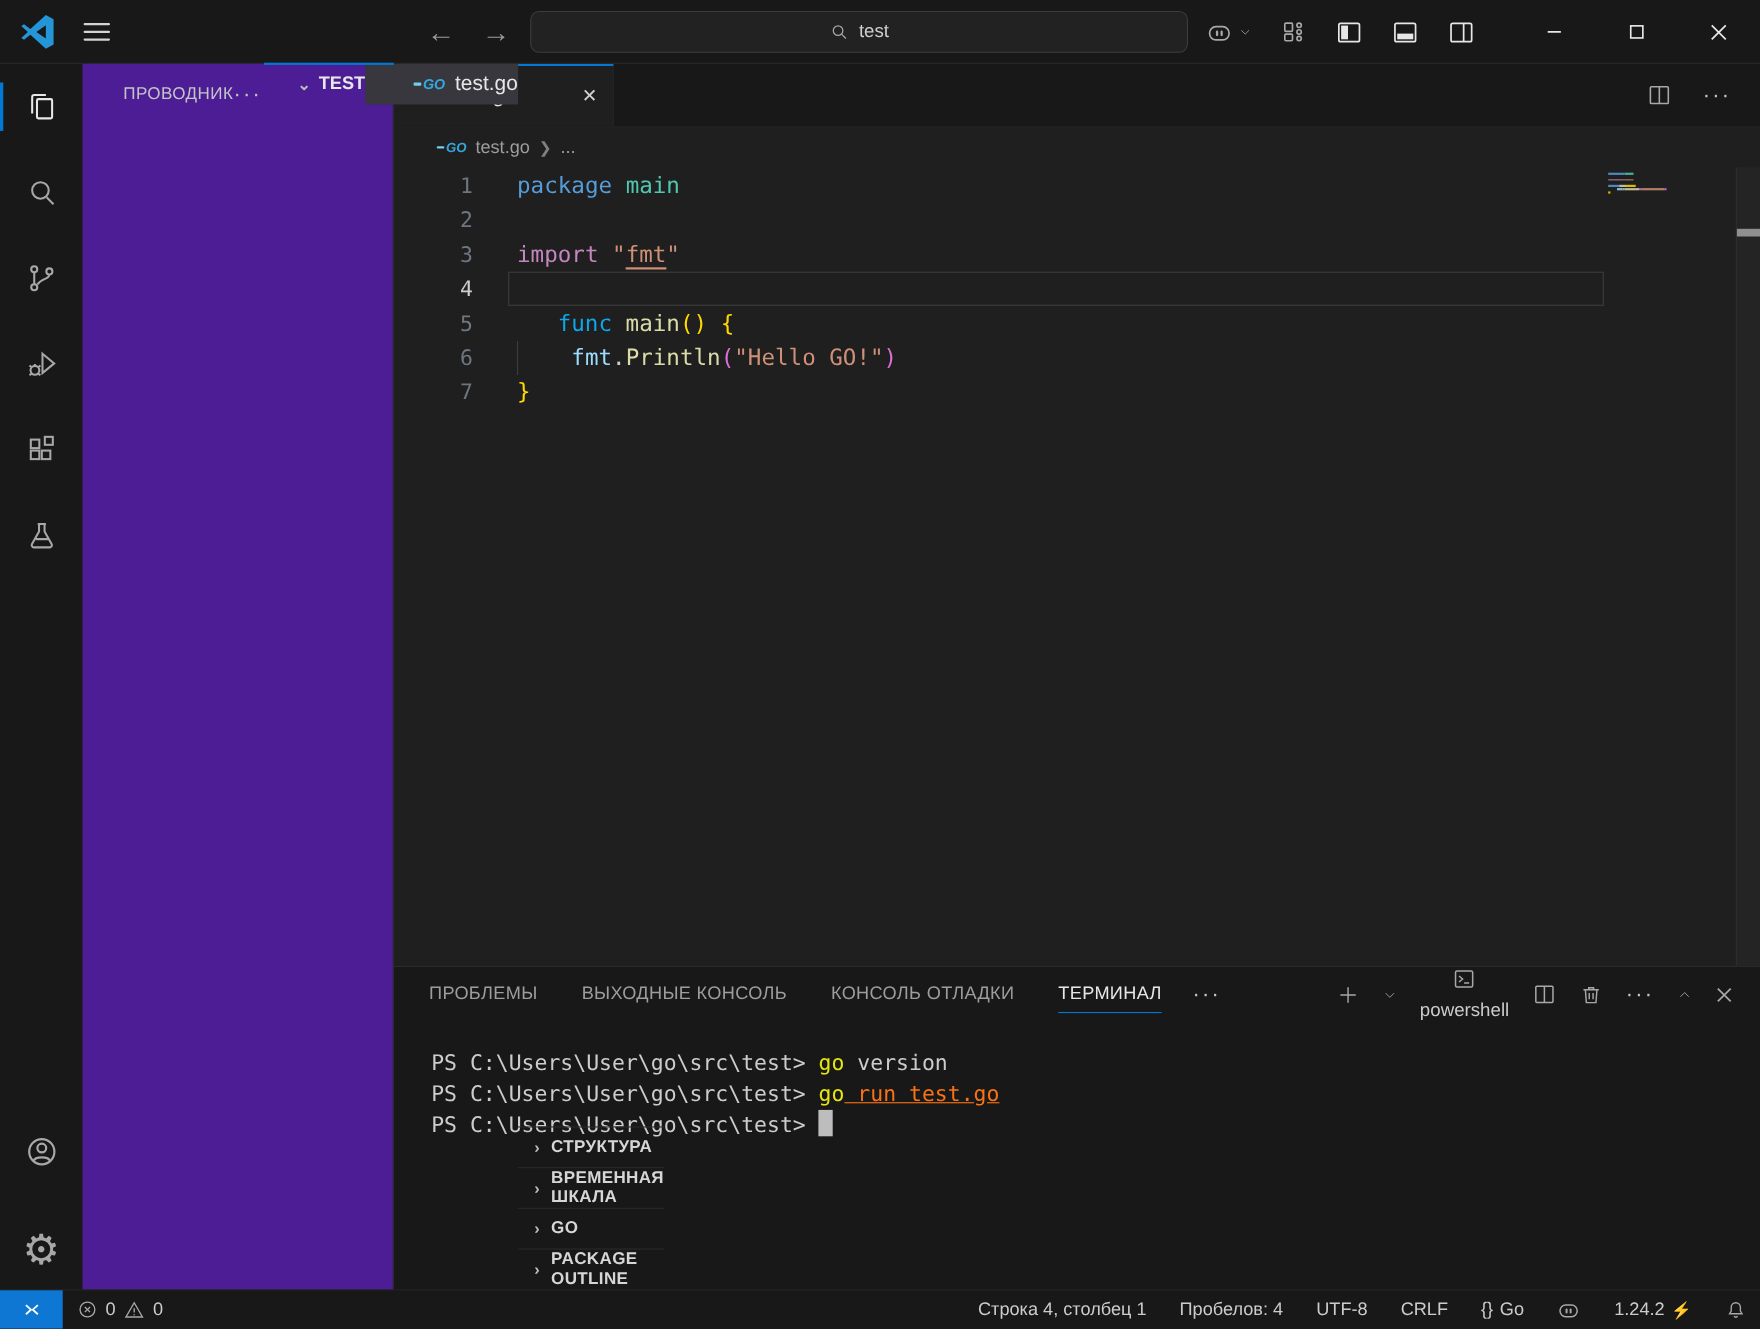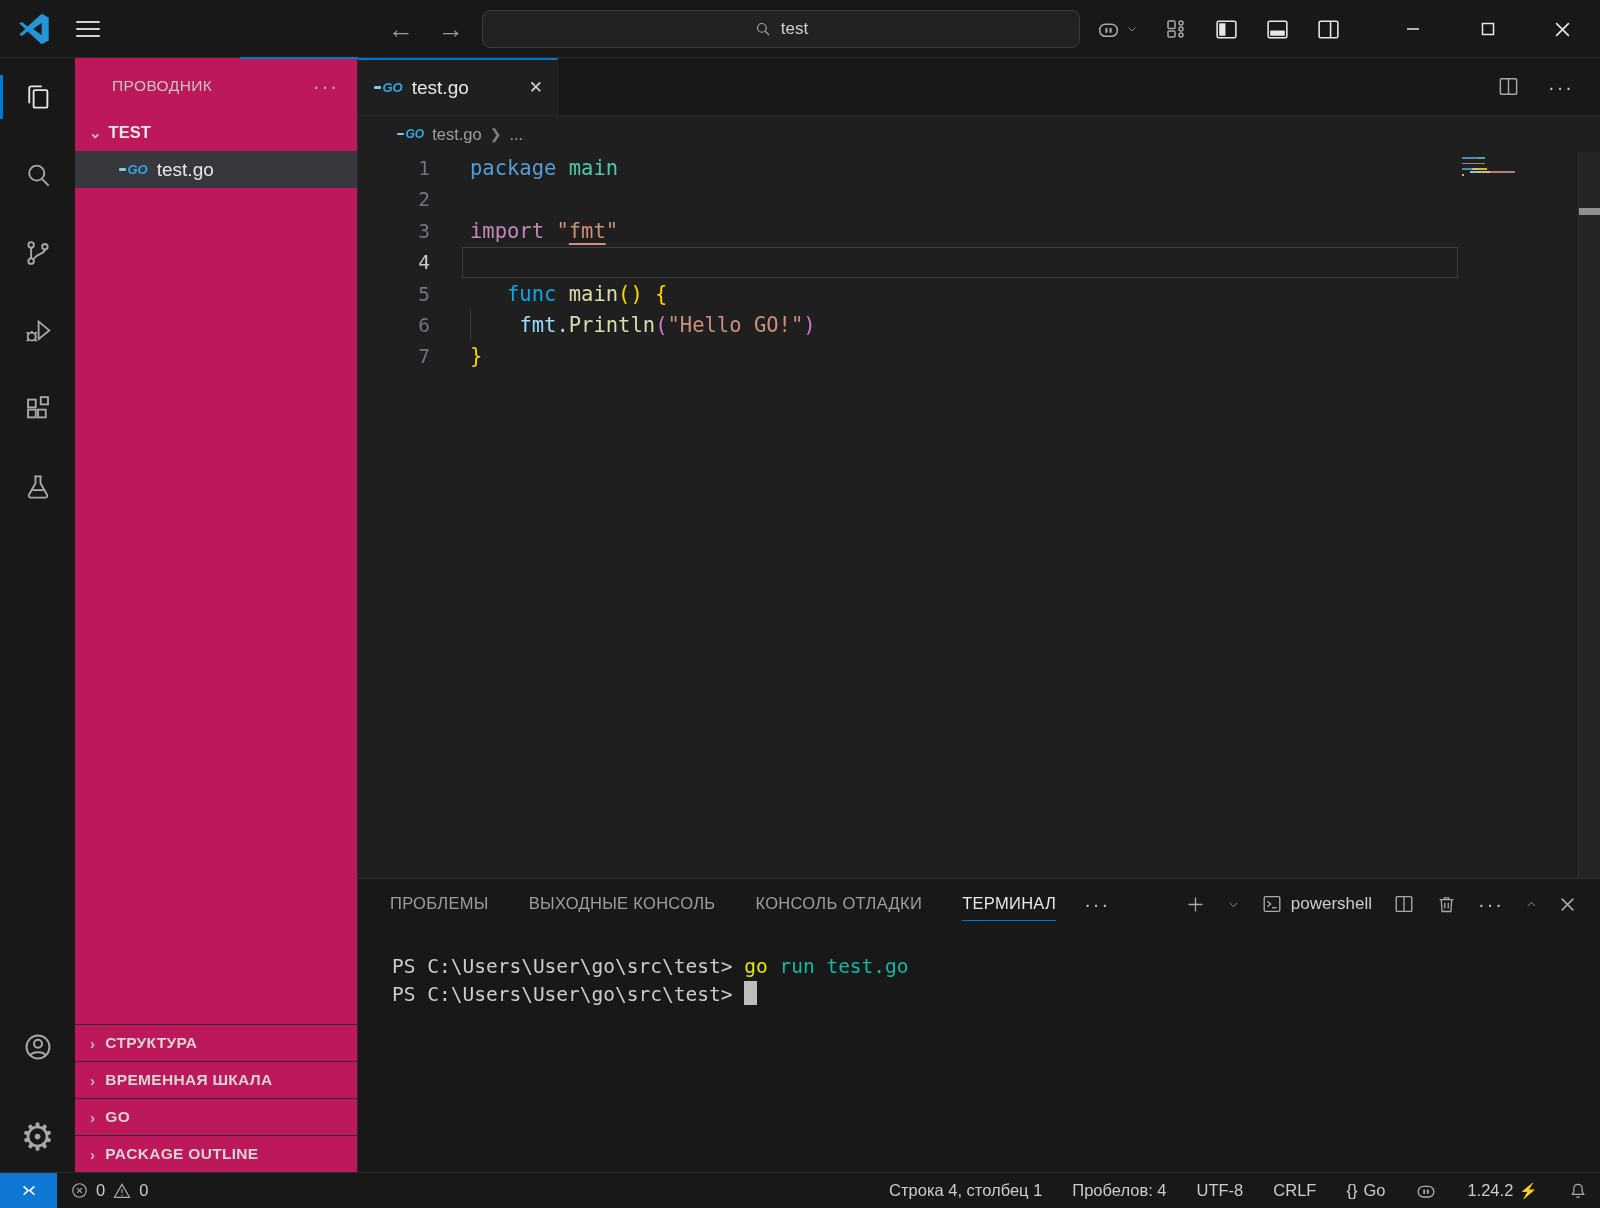--- a/index.html
+++ b/index.html
@@ -36,22 +36,22 @@
   .main { display:flex; height:1114px; }
 
   
   .activitybar { width:75px; background:#181818; display:flex; flex-direction:column; }
   .ab-item { height:78px; display:flex; align-items:center; justify-content:center; position:relative; cursor:pointer; }
   .ab-item.active::before { content:""; position:absolute; left:0; top:17px; bottom:17px; width:2.5px; background:#0078d4; }
   .ab-bottom { margin-top:auto; margin-bottom:16px; }
   .gear-glyph { font-size:38px; color:#a8a8a8; line-height:1; }
 
   
-  .sidebar { width:283px; background:#be185d; border-right:1px solid #2a2a2a;
-             display:flex; flex-direction:column; position:relative; }
+  .sidebar { width:283px; background:#4c1d95; border-right:1px solid #2a2a2a;
+             display:flex; flex-direction:row; position:relative; }
   .sb-progress { position:absolute; top:-1px; left:165px; width:118px; height:2px; background:#0078d4; }
   .sb-header { height:56px; display:flex; align-items:center; padding:0 18px 0 37px; }
   .sb-title { flex:1; font-size:15.5px; letter-spacing:0.4px; color:#c5c5c5; }
   .dots { color:#c5c5c5; font-size:20px; letter-spacing:2px; line-height:0.4; cursor:pointer; }
   .tree-folder { height:37px; display:flex; align-items:center; gap:7px; padding-left:14px;
                  font-weight:bold; font-size:16.5px; color:#e7e7e7; cursor:pointer; }
   .chev { color:#bdbdbd; font-size:15px; }
   .tree-file { height:37px; display:flex; align-items:center; gap:9px; padding-left:44px;
                background:#37373d; font-size:19px; color:#e7e7e7; cursor:pointer; }
   .sb-sections { margin-top:auto; }
@@ -93,21 +93,21 @@
   .ruler-cursor { position:absolute; top:56px; left:0; right:0; height:7px; background:#8f8f8f; }
 
   
   .panel { height:294px; background:#181818; border-top:1px solid #2e2e2e; display:flex; flex-direction:column; }
   .panel-header { height:50px; display:flex; align-items:center; }
   .panel-tabs { display:flex; gap:40px; margin-left:32px; }
   .ptab { font-size:16.5px; letter-spacing:0.3px; color:#9d9d9d; padding:6px 0 7px; cursor:pointer; }
   .ptab.active { color:#e7e7e7; border-bottom:1.5px solid #0078d4; }
   .ptab-dots { margin-left:28px; }
   .panel-tools { margin-left:auto; display:flex; align-items:center; gap:21px; margin-right:24px; }
-  .shell-item { display:flex; align-items:center; gap:8px; font-size:17px; color:#cccccc; cursor:pointer; }
+  .shell-item { display:flex; align-items:center; gap:8px; font-size:17px; color:#cccccc; cursor:pointer;flex-direction:column; }
   .panel-body { padding:24px 0 0 34px; font-family:"DejaVu Sans Mono", monospace;
                 font-size:19.5px; line-height:28px; color:#cccccc; }
   .tline { white-space:pre; height:28px; }
   .blockcur { display:inline-block; width:13px; height:24px; background:#bdbdbd; vertical-align:-4px; }
 
   
   .statusbar { height:36px; background:#181818; border-top:1px solid #2a2a2a;
                display:flex; align-items:center; font-size:16.5px; color:#cccccc; }
   .remote { width:57px; height:100%; background:#0d77d3; display:flex; align-items:center; justify-content:center; cursor:pointer; }
   .sb-diag { display:flex; align-items:center; gap:7px; margin-left:13px; cursor:pointer; }
@@ -415,21 +415,22 @@
           <svg width="13" height="13" viewBox="0 0 24 24">
             <path class="ic" d="M5 15 L12 8 L19 15"></path>
           </svg>
           <svg width="17" height="17" viewBox="0 0 16 16">
             <path class="ic" d="M2.5 2.5 L13.5 13.5 M13.5 2.5 L2.5 13.5"></path>
           </svg>
         </div>
       </div>
       <div class="panel-body">
         <div id="term-lines">
-            <div class="tline"><span style="color: rgb(204, 204, 204);">PS C:\Users\User\go\src\test&gt; </span><span style="color: rgb(229, 229, 16);">go</span><span style="color: #14b8a6;"> run test.go</span></div>
+            <div class="tline"><span style="color: rgb(204, 204, 204);">PS C:\Users\User\go\src\test&gt; </span><span style="color: rgb(229, 229, 16);">go</span><span style="color: rgb(204, 204, 204);"> version</span></div>
+            <div class="tline"><span style="color: rgb(204, 204, 204);">PS C:\Users\User\go\src\test&gt; </span><span style="color: rgb(229, 229, 16);">go</span><span style="color: #f97316; text-decoration: underline;"> run test.go</span></div>
             <div class="tline"><span style="color: rgb(204, 204, 204);">PS C:\Users\User\go\src\test&gt; </span><span class="blockcur"></span></div>
           </div>
       </div>
     </div>
   </div>
 </div>
 
 <div class="statusbar">
   <div class="remote">
     <svg width="20" height="20" viewBox="0 0 24 24">

